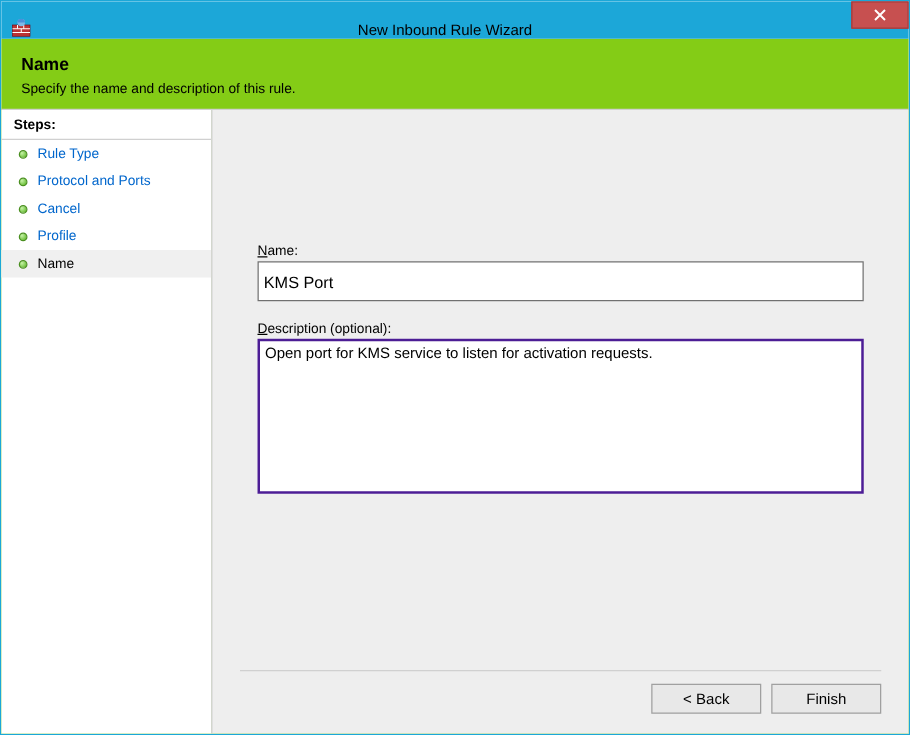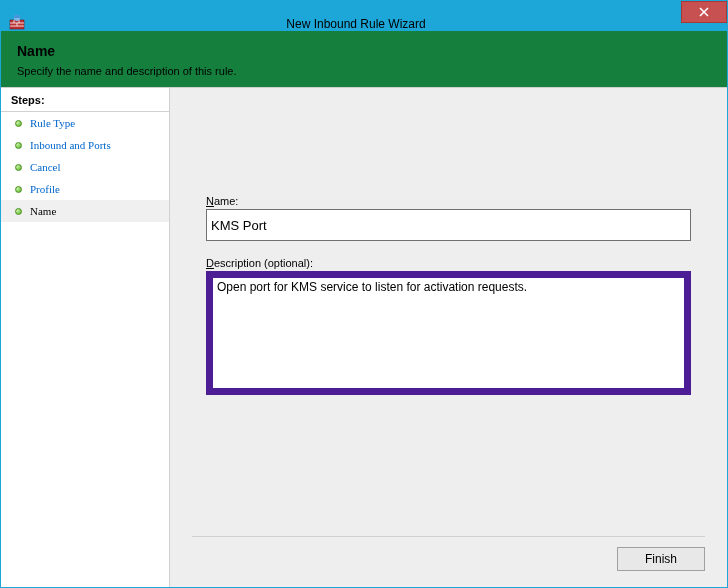--- a/index.html
+++ b/index.html
@@ -39,21 +39,21 @@
     border: 1px solid #a33a3a;
     display: flex;
     align-items: center;
     justify-content: center;
     position: absolute;
     right: 0;
     top: 0;
   }
   .close-btn svg { width:10px; height:10px; }
   .client {
-    background: #15803d;
+    background: #84cc16;
     height: calc(100% - 30px);
     display: flex;
     flex-direction: column;
   }
   .header-area {
     padding: 12px 16px 10px 16px;
   }
   .header-area h1 {
     margin: 0 0 6px 0;
     font-size: 14px;
@@ -83,21 +83,20 @@
     border-bottom: 1px solid #d0d0d0;
   }
   .step-item {
     display: flex;
     align-items: center;
     padding: 5px 10px 5px 14px;
     font-size: 11px;
     color: #0066cc;
     cursor: pointer;
     gap: 8px;
-    font-family: Liberation Serif, serif;
   }
   .step-item.current {
     background: #f0f0f0;
     color: #000;
   }
   .bullet {
     width: 7px; height: 7px;
     border-radius: 50%;
     background: radial-gradient(circle at 30% 30%, #c6f3a6, #56b11f);
     border: 1px solid #4a8f20;
@@ -126,21 +125,21 @@
     border: 1px solid #707070;
     background: #fff;
     margin-bottom: 16px;
   }
   .desc-box {
     width: 100%;
     height: 124px;
     font-family: inherit;
     font-size: 12px;
     padding: 2px 4px;
-    border: 7px solid #4c1d95;
+    border: 2px solid #4c1d95;
     background: #fff;
     resize: none;
     margin-bottom: 12px;
   }
   .button-row {
     position: absolute;
     bottom: 16px;
     right: 22px;
     display: flex;
     gap: 8px;
@@ -190,21 +189,21 @@
   </div>
   <div class="body-area">
     <div class="steps-pane">
       <div class="steps-header">Steps:</div>
       <div class="step-item">
         <span class="bullet"></span>
         <span>Rule Type</span>
       </div>
       <div class="step-item">
         <span class="bullet"></span>
-        <span>Inbound and Ports</span>
+        <span>Protocol and Ports</span>
       </div>
       <div class="step-item">
         <span class="bullet"></span>
         <span>Cancel</span>
       </div>
       <div class="step-item">
         <span class="bullet"></span>
         <span>Profile</span>
       </div>
       <div class="step-item current">
@@ -212,17 +211,18 @@
         <span>Name</span>
       </div>
     </div>
     <div class="content-pane">
       <div class="field-label"><span class="ul">N</span><span>ame:</span></div>
       <input class="name-input" type="text" value="KMS Port" style="">
       <div class="field-label"><span class="ul">D</span><span>escription (optional):</span></div>
       <textarea class="desc-box" style="">Open port for KMS service to listen for activation requests.</textarea>
 
       <div class="button-row">
+        <button class="wiz-btn"><span class="ul" style="text-decoration:none">&lt; </span><span class="ul">B</span>ack</button>
         <button class="wiz-btn"><span class="ul">F</span>inish</button>
       </div>
     </div>
   </div>
 </div>
 
 </body></html>

